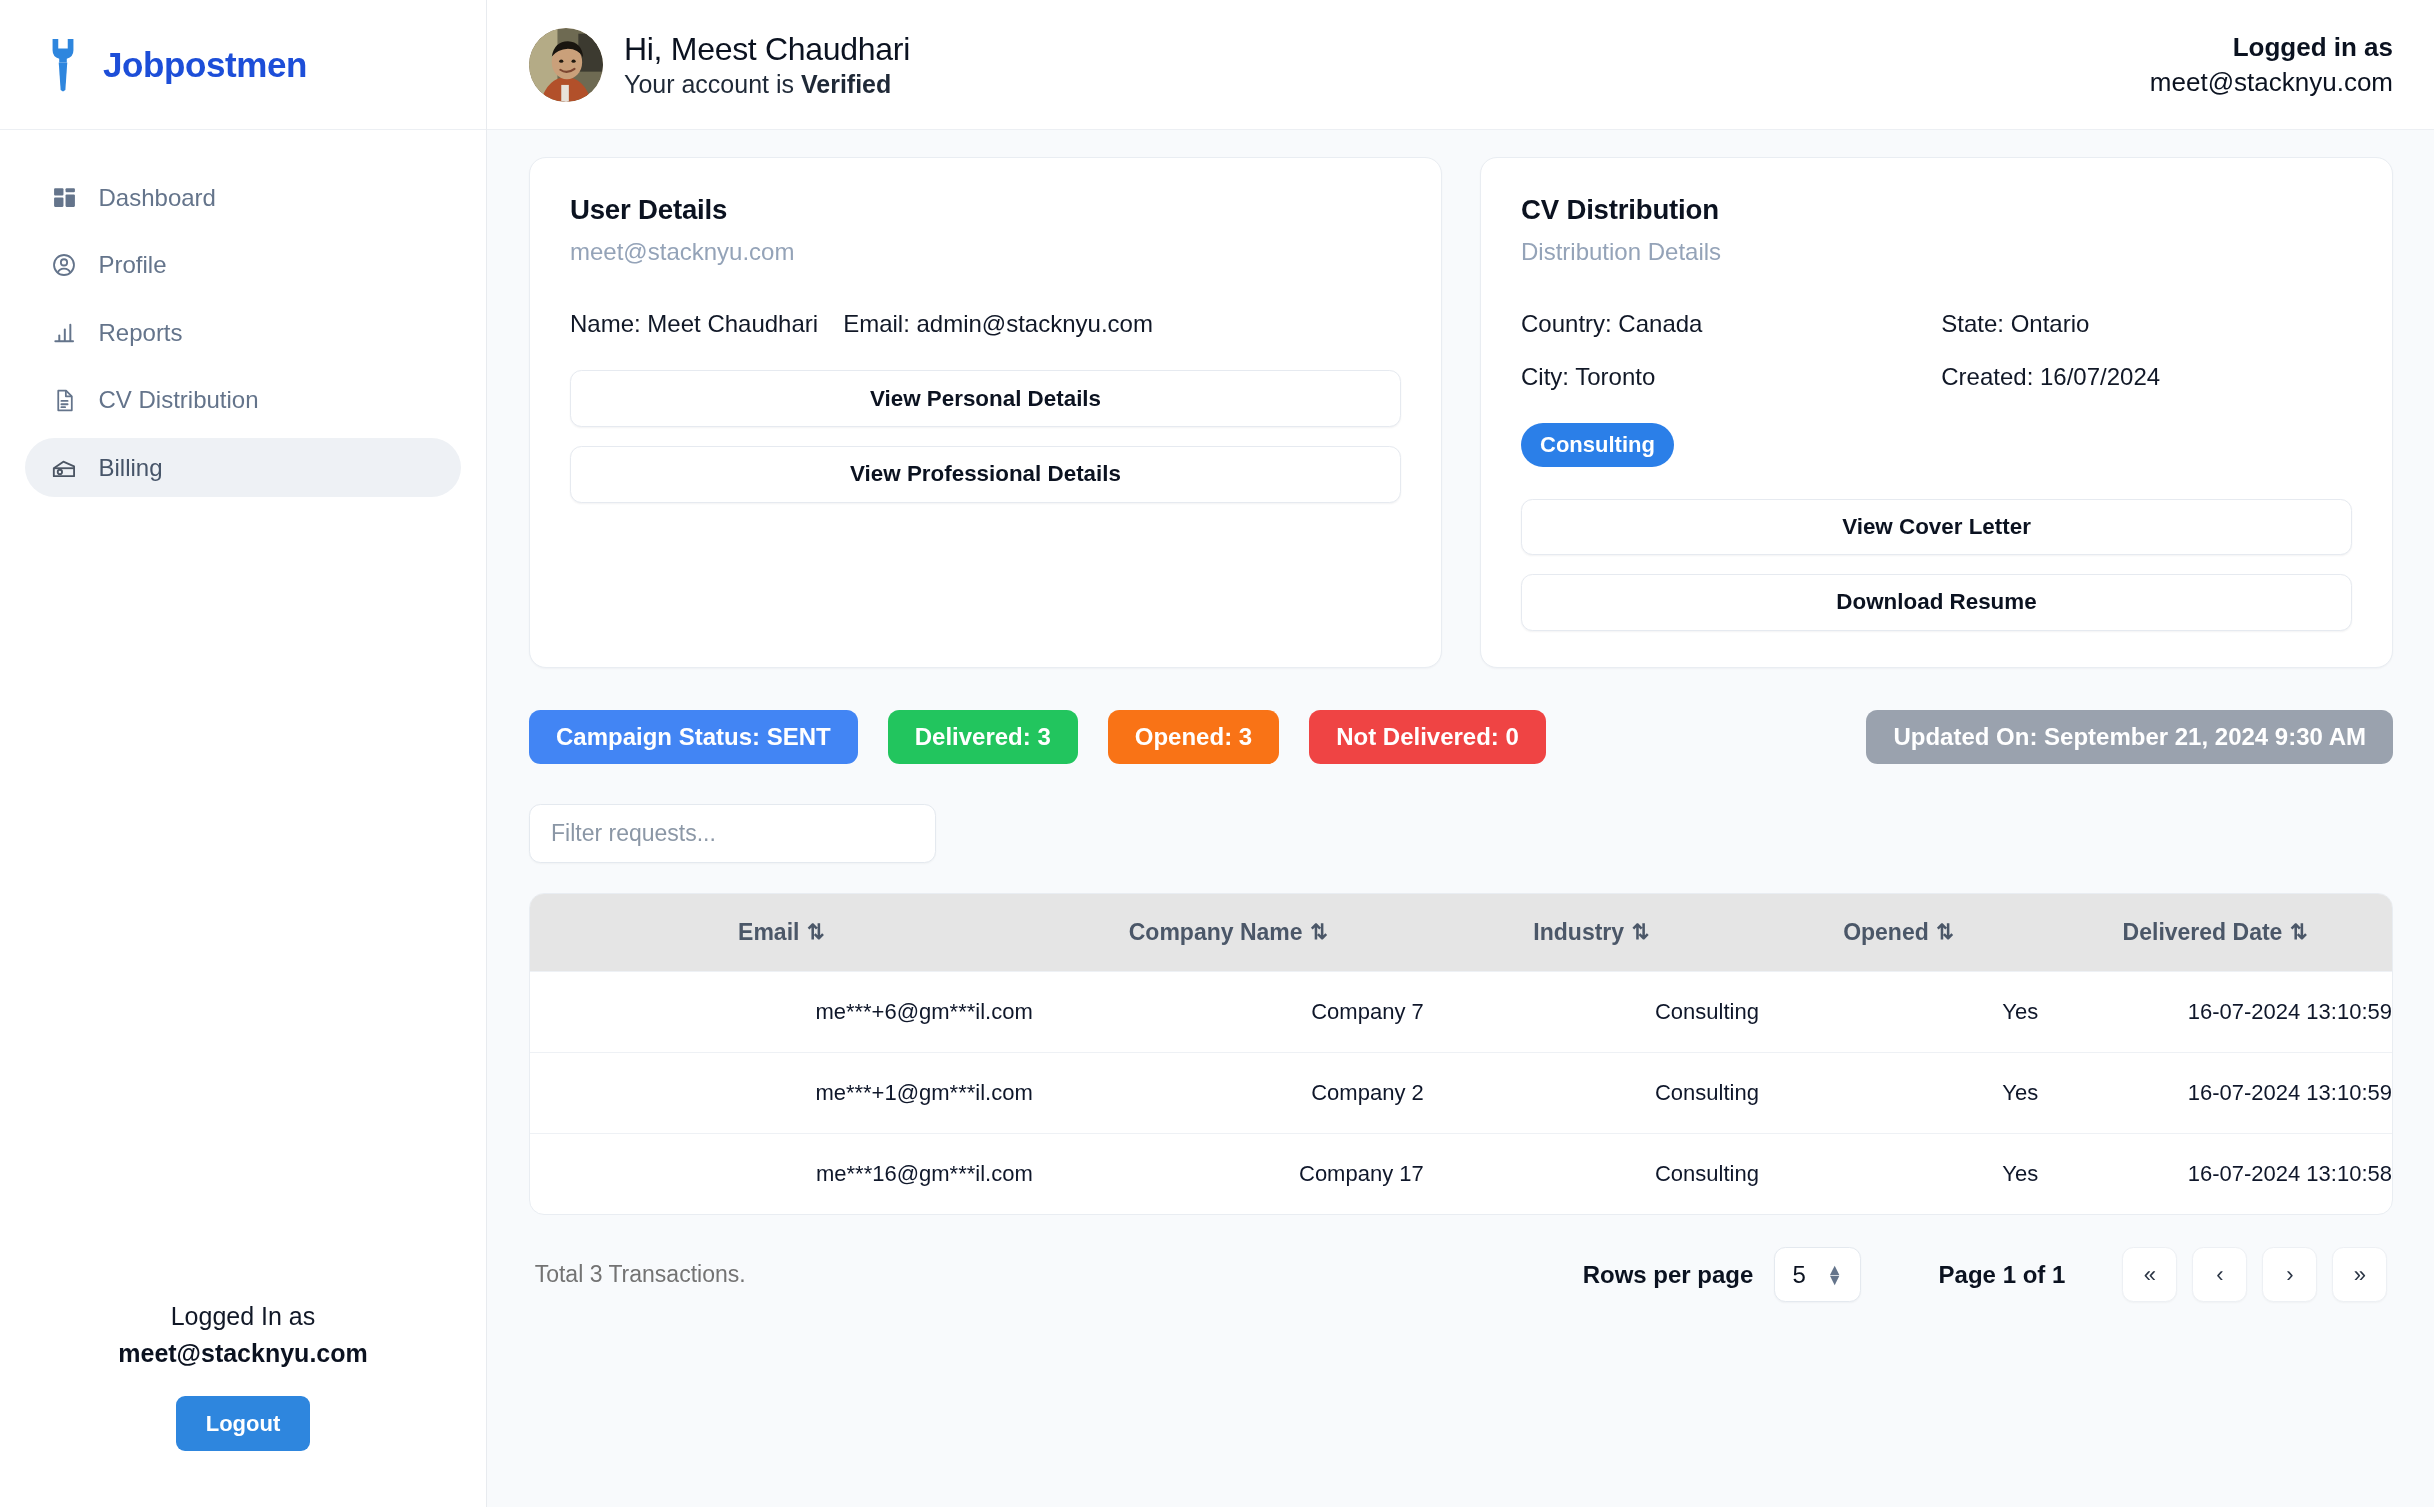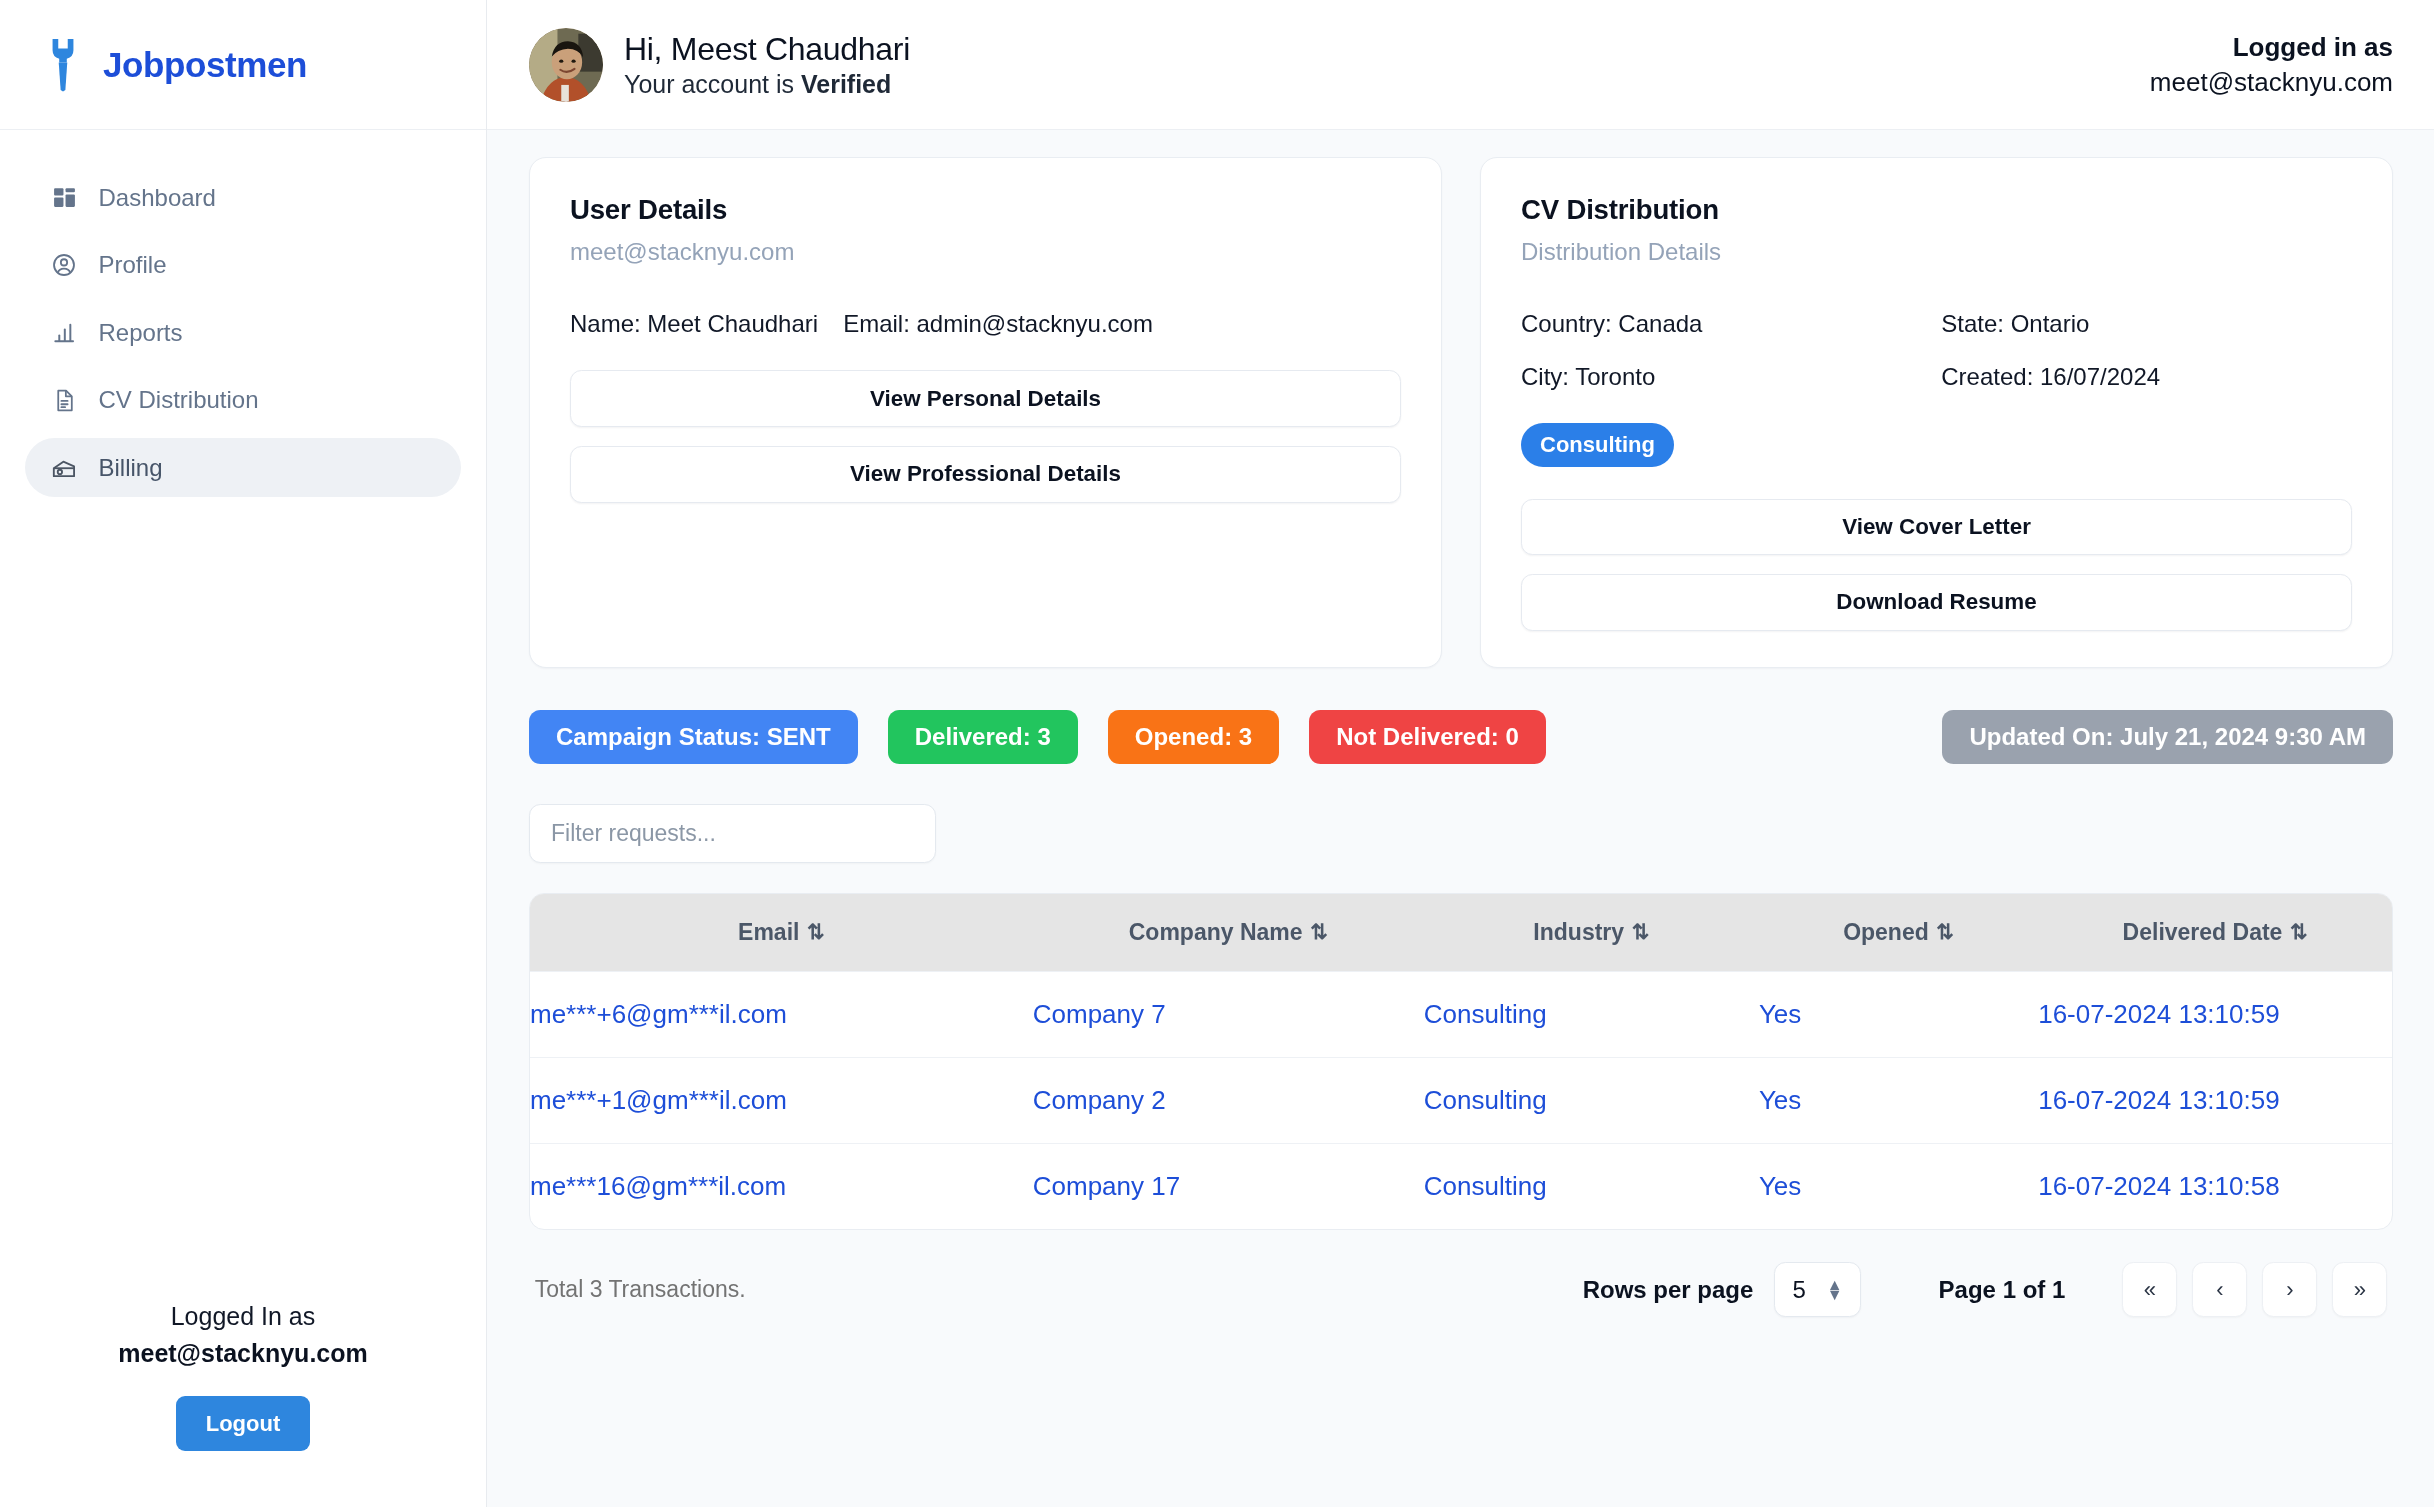--- a/index.html
+++ b/index.html
@@ -153,21 +153,21 @@
   }
   table { width: 100%; border-collapse: collapse; }
   thead th {
     font-size: 23px; font-weight: 600; color: #4b5768;
     padding: 25px 0; text-align: center; background: #e5e5e5;
     border-bottom: 1px solid #eef1f5;
     cursor: pointer;
   }
   thead th .sort { display:inline-block; margin-left: 7.6px; color:#4b5768; font-size: 21px; vertical-align: 1px;}
   tbody td {
-    font-size: 26px; color: #1d4ed8; padding: 27px 0; text-align: left;
+    font-size: 22px; color: #0f172a; padding: 27px 0; text-align: right;
     border-bottom: 1px solid #eef1f5;
   }
   tbody tr:last-child td { border-bottom: none; }
   .col-email { width: 27%; }
   .col-company { width: 21%; }
   .col-industry { width: 18%; }
   .col-opened { width: 15%; }
   .col-date { width: 19%; }
 
   
@@ -353,21 +353,21 @@
         </div>
       </div>
 
       
       <div class="badges-row">
         <span class="badge" id="b0" style="background: rgb(66, 133, 244);">Campaign Status: SENT</span>
         <span class="badge" id="b1" style="background: rgb(34, 197, 94);">Delivered: 3</span>
         <span class="badge" id="b2" style="background: rgb(249, 115, 22);">Opened: 3</span>
         <span class="badge" id="b3" style="background: rgb(239, 68, 68);">Not Delivered: 0</span>
         <span class="badges-spacer"></span>
-        <span class="badge" id="bu" style="background: rgb(154, 162, 174);">Updated On: July 21, 2024 9:30 AM</span>
+        <span class="badge" id="bu" style="background: rgb(154, 162, 174);">Updated On: September 21, 2024 9:30 AM</span>
       </div>
 
       
       <input class="filter-input" placeholder="Filter requests..." style="">
 
       
       <div class="table-wrap">
         <table>
           <thead>
             <tr>

